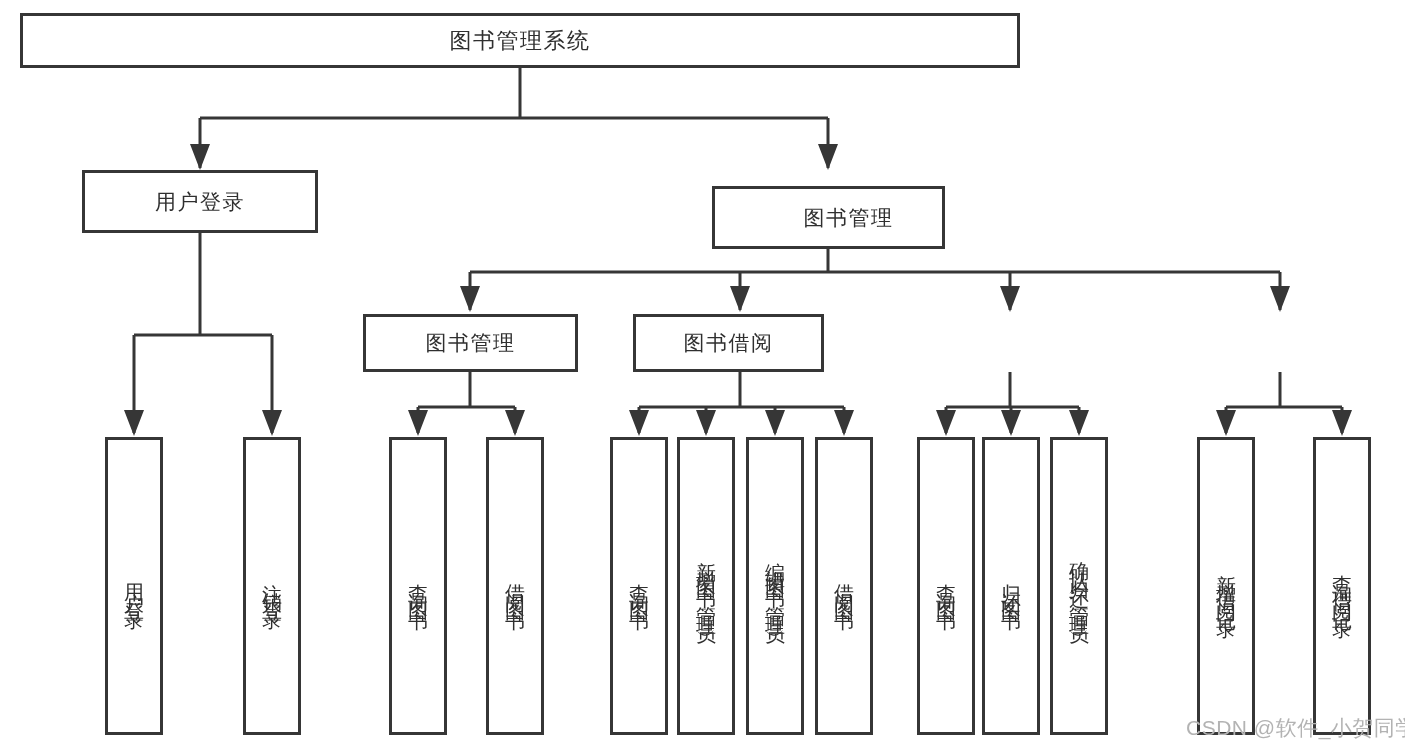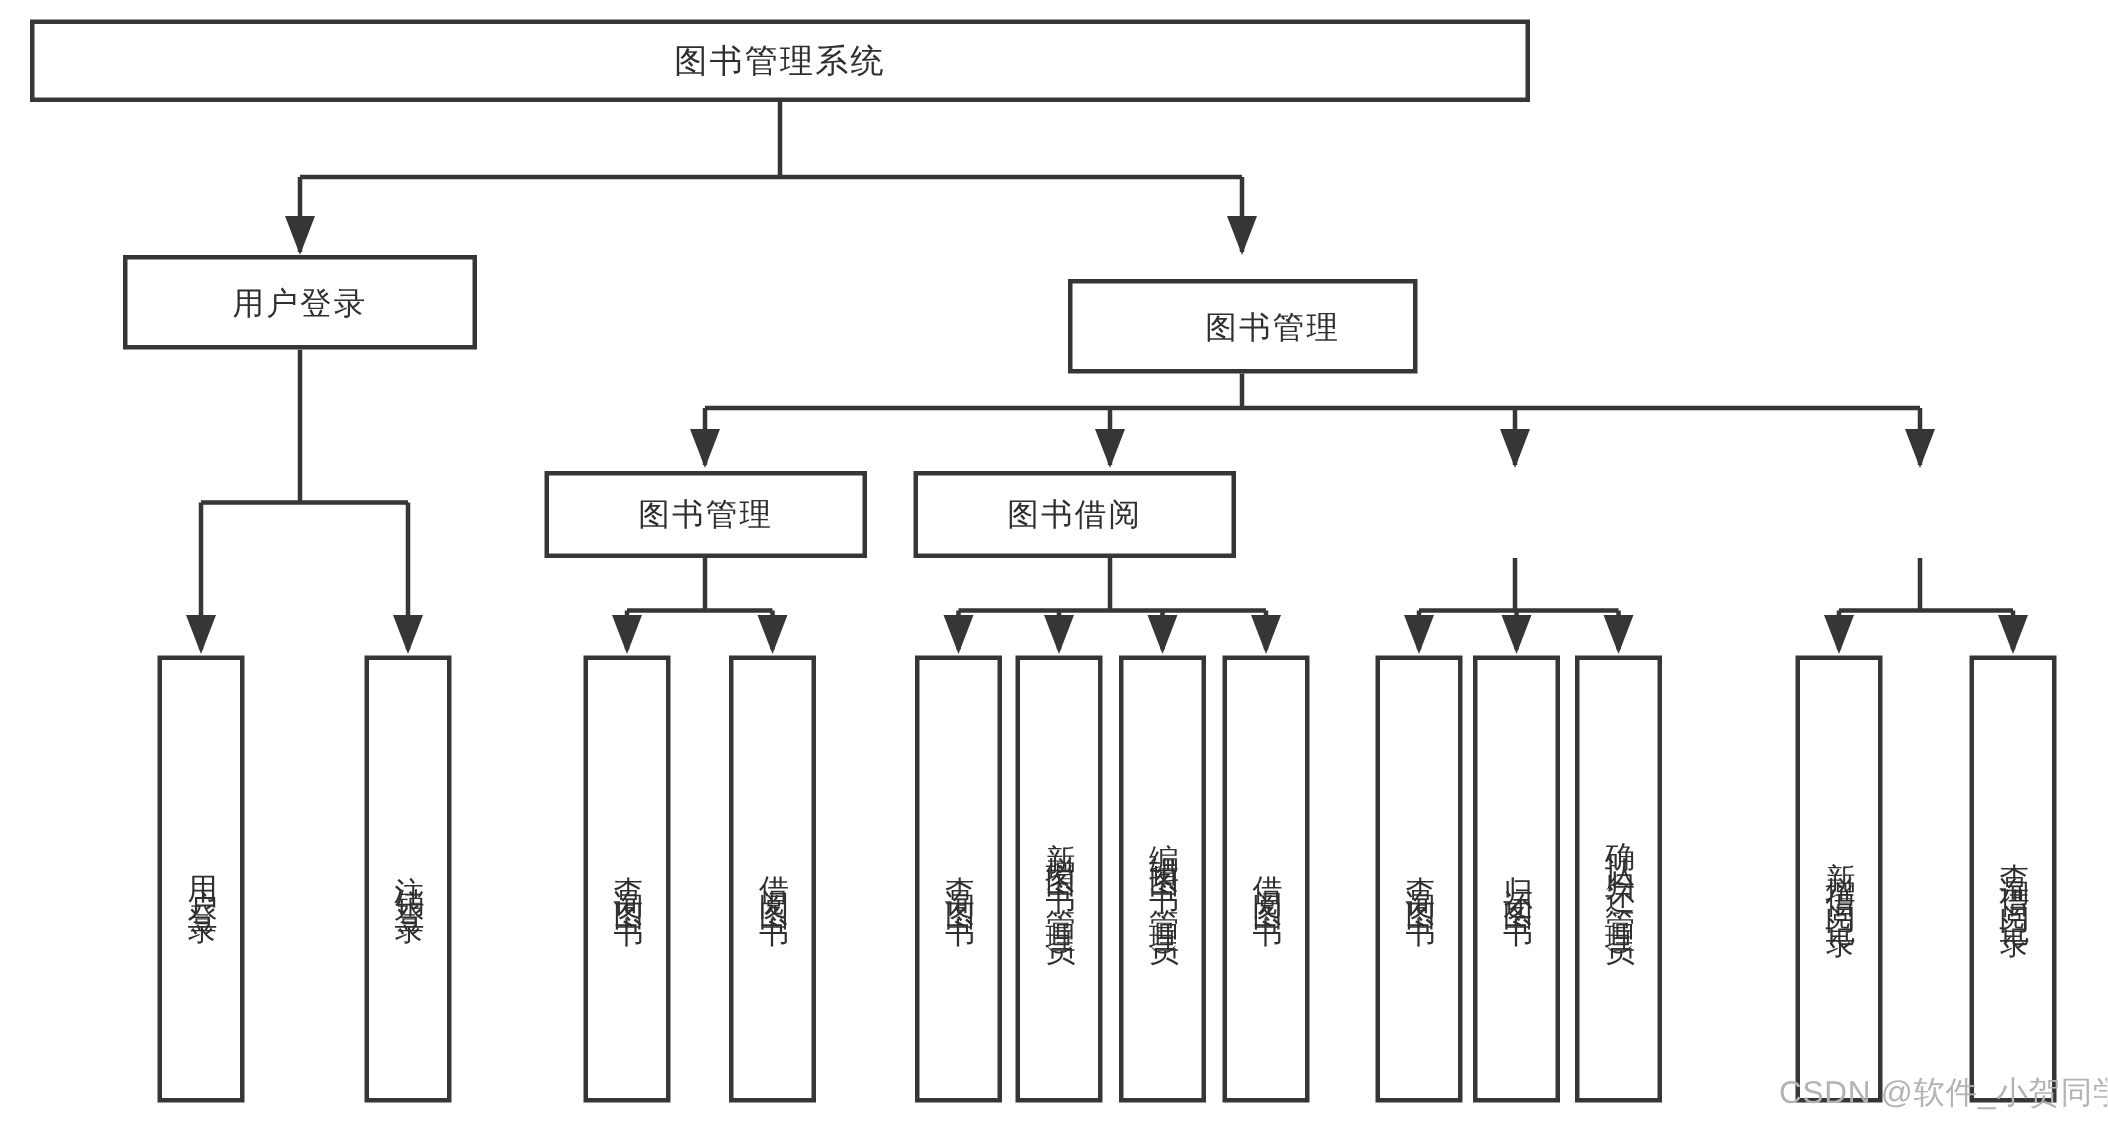--- a/index.html
+++ b/index.html
@@ -62,21 +62,21 @@
   <div class="hbox" style="left:82px;top:170px;width:236px;height:63px;">
     <span>用户登录</span>
   </div>
   <div class="hbox" style="left:712px;top:186px;width:233px;height:63px;padding-left:40px;">
     <span>图书管理</span>
   </div>
 
   <div class="hbox" style="left:363px;top:314px;width:215px;height:58px;">
     <span>图书管理</span>
   </div>
-  <div class="hbox" style="left:609px;top:314px;width:215px;height:58px;">
+  <div class="hbox" style="left:633px;top:314px;width:191px;height:58px;">
     <span>图书借阅</span>
   </div>
 
   <div class="vbox" style="left:105px;">
     <span>用户登录</span>
   </div>
   <div class="vbox" style="left:243px;">
     <span>注销登录</span>
   </div>
 

